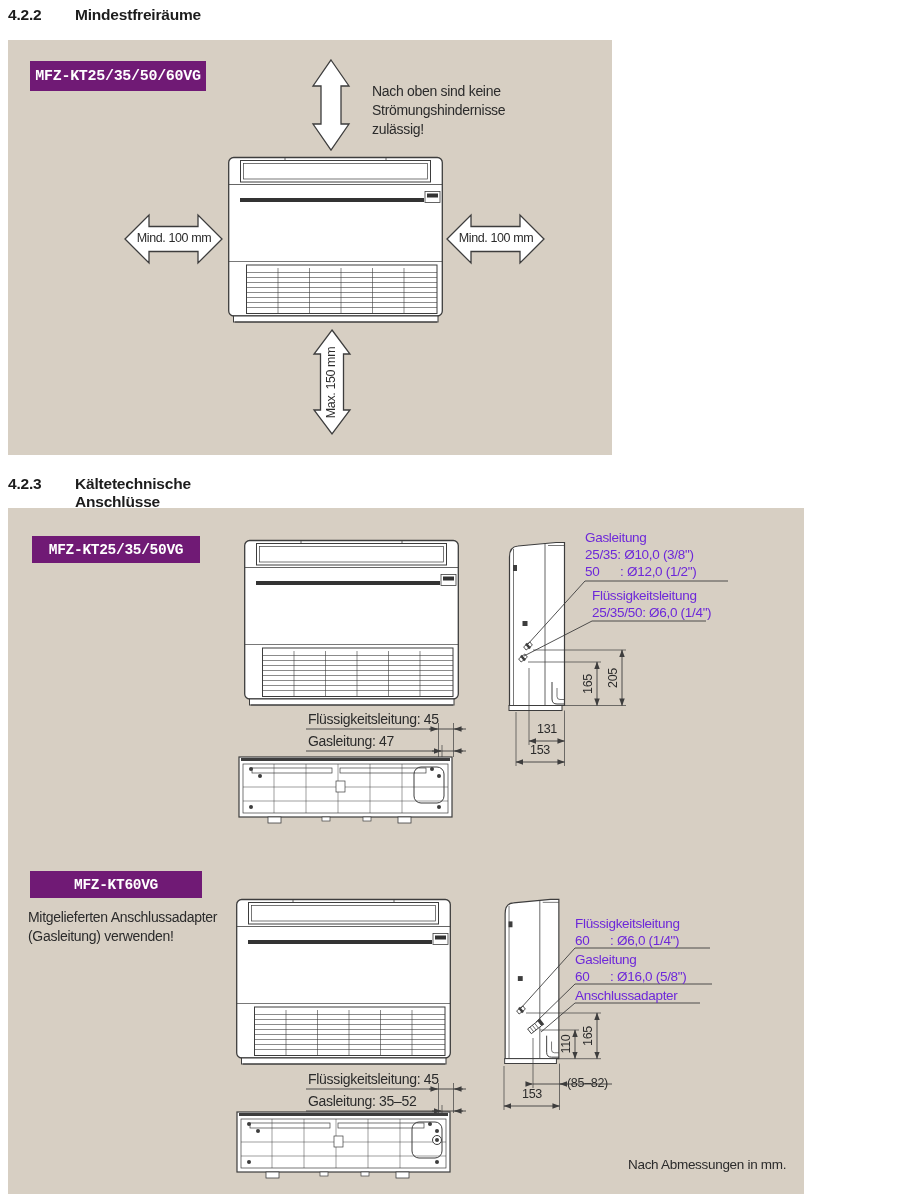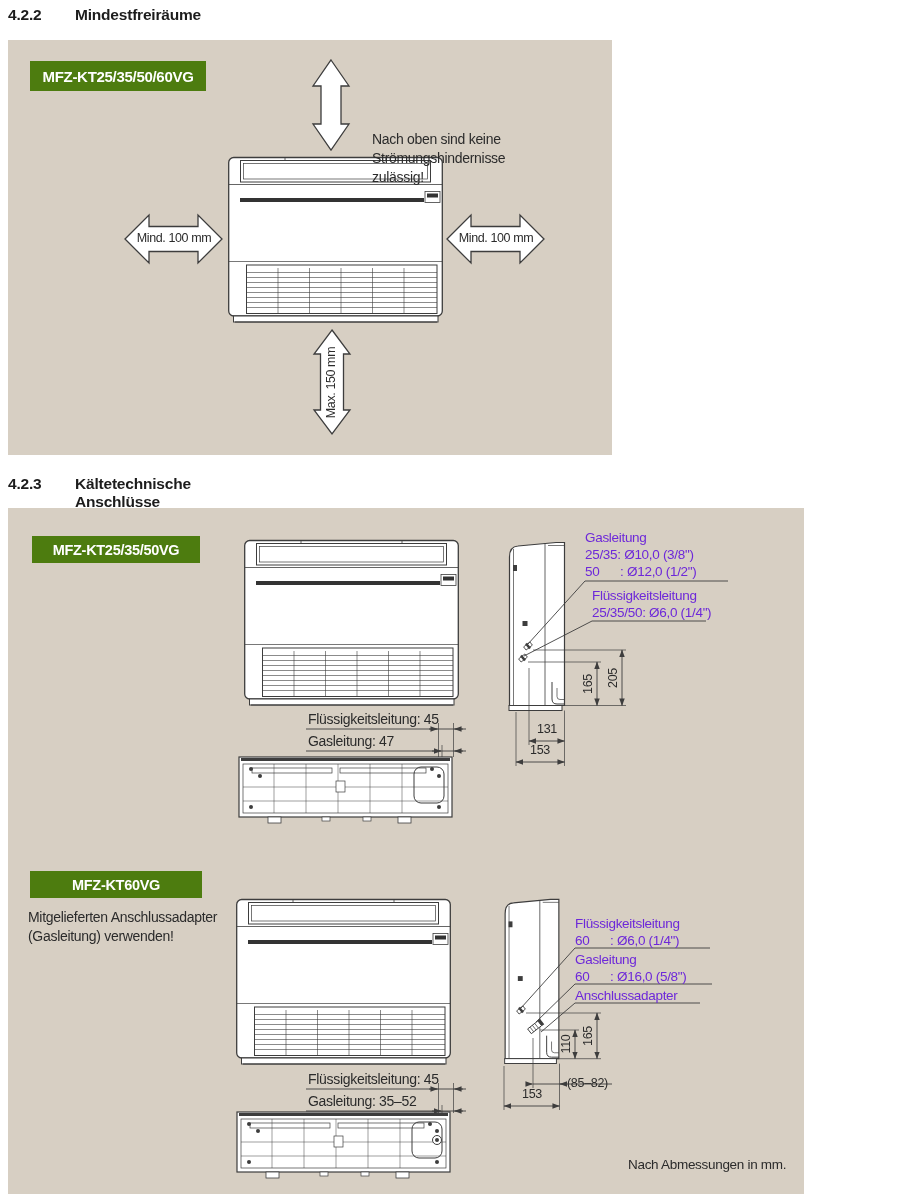--- a/index.html
+++ b/index.html
@@ -1,22 +1,22 @@
 <!DOCTYPE html>
 <html><head>
 <meta charset="utf-8">
 <style>
   html,body{margin:0;padding:0;background:#ffffff;}
   #page{position:relative;width:804px;height:1200px;background:#ffffff;overflow:hidden;
         font-family:"Liberation Sans","DejaVu Sans",sans-serif;color:#2e2e2e;}
   .abs{position:absolute;}
   .heading{font-weight:bold;font-size:15.5px;color:#1c1c1c;letter-spacing:-0.2px;}
   .panel{background:#d7cfc3;}
-  .modelbox{background:#4d7c0f;color:#ffffff;font-weight:bold;display:flex;
-            align-items:center;justify-content:center;letter-spacing:-0.3px;}
+  .modelbox{background:#701a75;color:#ffffff;font-weight:bold;display:flex;
+            align-items:center;justify-content:center;letter-spacing:-0.3px;font-family:Liberation Mono, monospace;}
   .lbl{font-size:13.5px;line-height:17px;letter-spacing:-0.3px;white-space:nowrap;color:#6d28d9;}
   .pre{white-space:pre;}
   .dim{font-size:12.5px;letter-spacing:-0.3px;white-space:nowrap;color:#2b2b2b;}
   .ctr{text-align:center;}
   .rot{transform:rotate(-90deg);transform-origin:center center;}
   .arrtxt{font-size:12.5px;letter-spacing:-0.4px;color:#2b2b2b;text-align:center;white-space:nowrap;}
   .bt{font-size:14px;letter-spacing:-0.3px;white-space:nowrap;color:#2b2b2b;}
   .note{font-size:14px;line-height:19px;letter-spacing:-0.3px;color:#2b2b2b;white-space:nowrap;}
   svg{display:block;}
 </style>
@@ -240,21 +240,21 @@
       <g stroke="#3d3d3d" stroke-width="0.7">
         <line x1="438.5" y1="1083" x2="438.5" y2="1113"></line>
         <line x1="453.5" y1="1083" x2="453.5" y2="1113"></line>
         <line x1="442" y1="1105" x2="442" y2="1113"></line>
       </g>
     </g>
   </svg>
 
   <div class="abs modelbox" style="left:30px;top:61px;width:176px;height:30px;font-size:15px;">MFZ-KT25/35/50/60VG</div>
 
-  <div class="abs note" style="left:372px;top:82px;margin-top:48px;">
+  <div class="abs note" style="left:372px;top:82px;">
     <div>Nach oben sind keine</div>
     <div>Strömungshindernisse</div>
     <div>zulässig!</div>
   </div>
 
   <div class="abs arrtxt" style="left:128px;top:231px;width:92px;">Mind. 100 mm</div>
   <div class="abs arrtxt" style="left:450px;top:231px;width:92px;">Mind. 100 mm</div>
   <div class="abs arrtxt rot" style="left:287px;top:374px;width:90px;height:17px;">Max. 150 mm</div>
 
   <div class="abs modelbox" style="left:32px;top:536px;width:168px;height:27px;font-size:14.5px;">MFZ-KT25/35/50VG</div>

